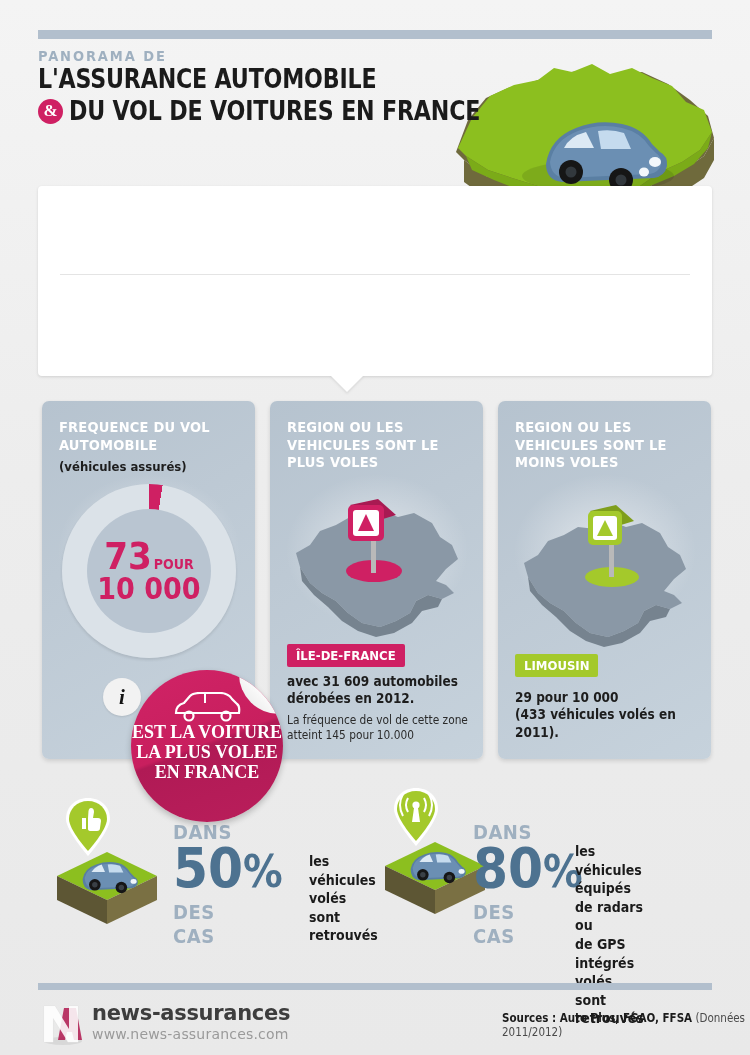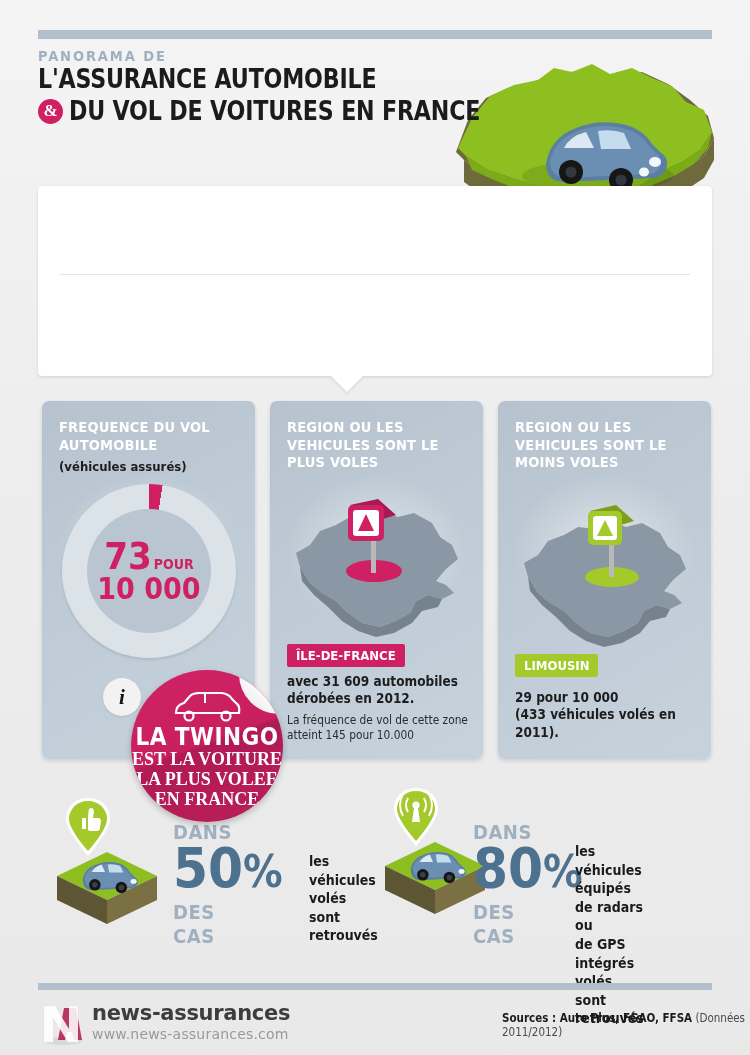--- a/index.html
+++ b/index.html
@@ -465,21 +465,20 @@
 
   <div class="info-circle">i</div>
   <div class="twingo">
     <div class="twingo-peel"></div>
     <svg class="twingo-car" viewBox="0 0 70 30">
       <path d="M4 21 Q4 13 12 11 L18 4 Q21 1 28 1 L48 1 Q56 1 60 7 L65 12 Q68 14 67 21 Z" fill="none" stroke="#fff" stroke-width="2.2"></path>
       <line x1="33" y1="2" x2="33" y2="11" stroke="#fff" stroke-width="2"></line>
       <circle cx="17" cy="24" r="4.5" fill="none" stroke="#fff" stroke-width="2.2"></circle>
       <circle cx="54" cy="24" r="4.5" fill="none" stroke="#fff" stroke-width="2.2"></circle>
     </svg>
-    <div class="twingo-l1">LA TWINGO</div>
     <div class="twingo-l2">EST LA VOITURE</div>
     <div class="twingo-l3">LA PLUS VOLEE</div>
     <div class="twingo-l4">EN FRANCE</div>
   </div>
 
   <div class="botstat" id="bot1">
     <svg class="pin" style="left:8px;top:0px" viewBox="0 0 50 62">
       <path d="M25 2 C12 2 3 11 3 23 C3 35 25 60 25 60 C25 60 47 35 47 23 C47 11 38 2 25 2 Z" fill="#fff"></path>
       <path d="M25 5 C14 5 6 13 6 23 C6 34 25 55 25 55 C25 55 44 34 44 23 C44 13 36 5 25 5 Z" fill="#a4c92b"></path>
       <path d="M19 33 L19 22 L23 22 L23 33 Z M25 22 L25 33 Q25 35 28 35 L34 35 Q37 35 37 32 L38 25 Q38 22 35 22 L30 22 L31 16 Q31 12 28 12 Q26 12 25.5 15 L25 22 Z" fill="#fff"></path>

